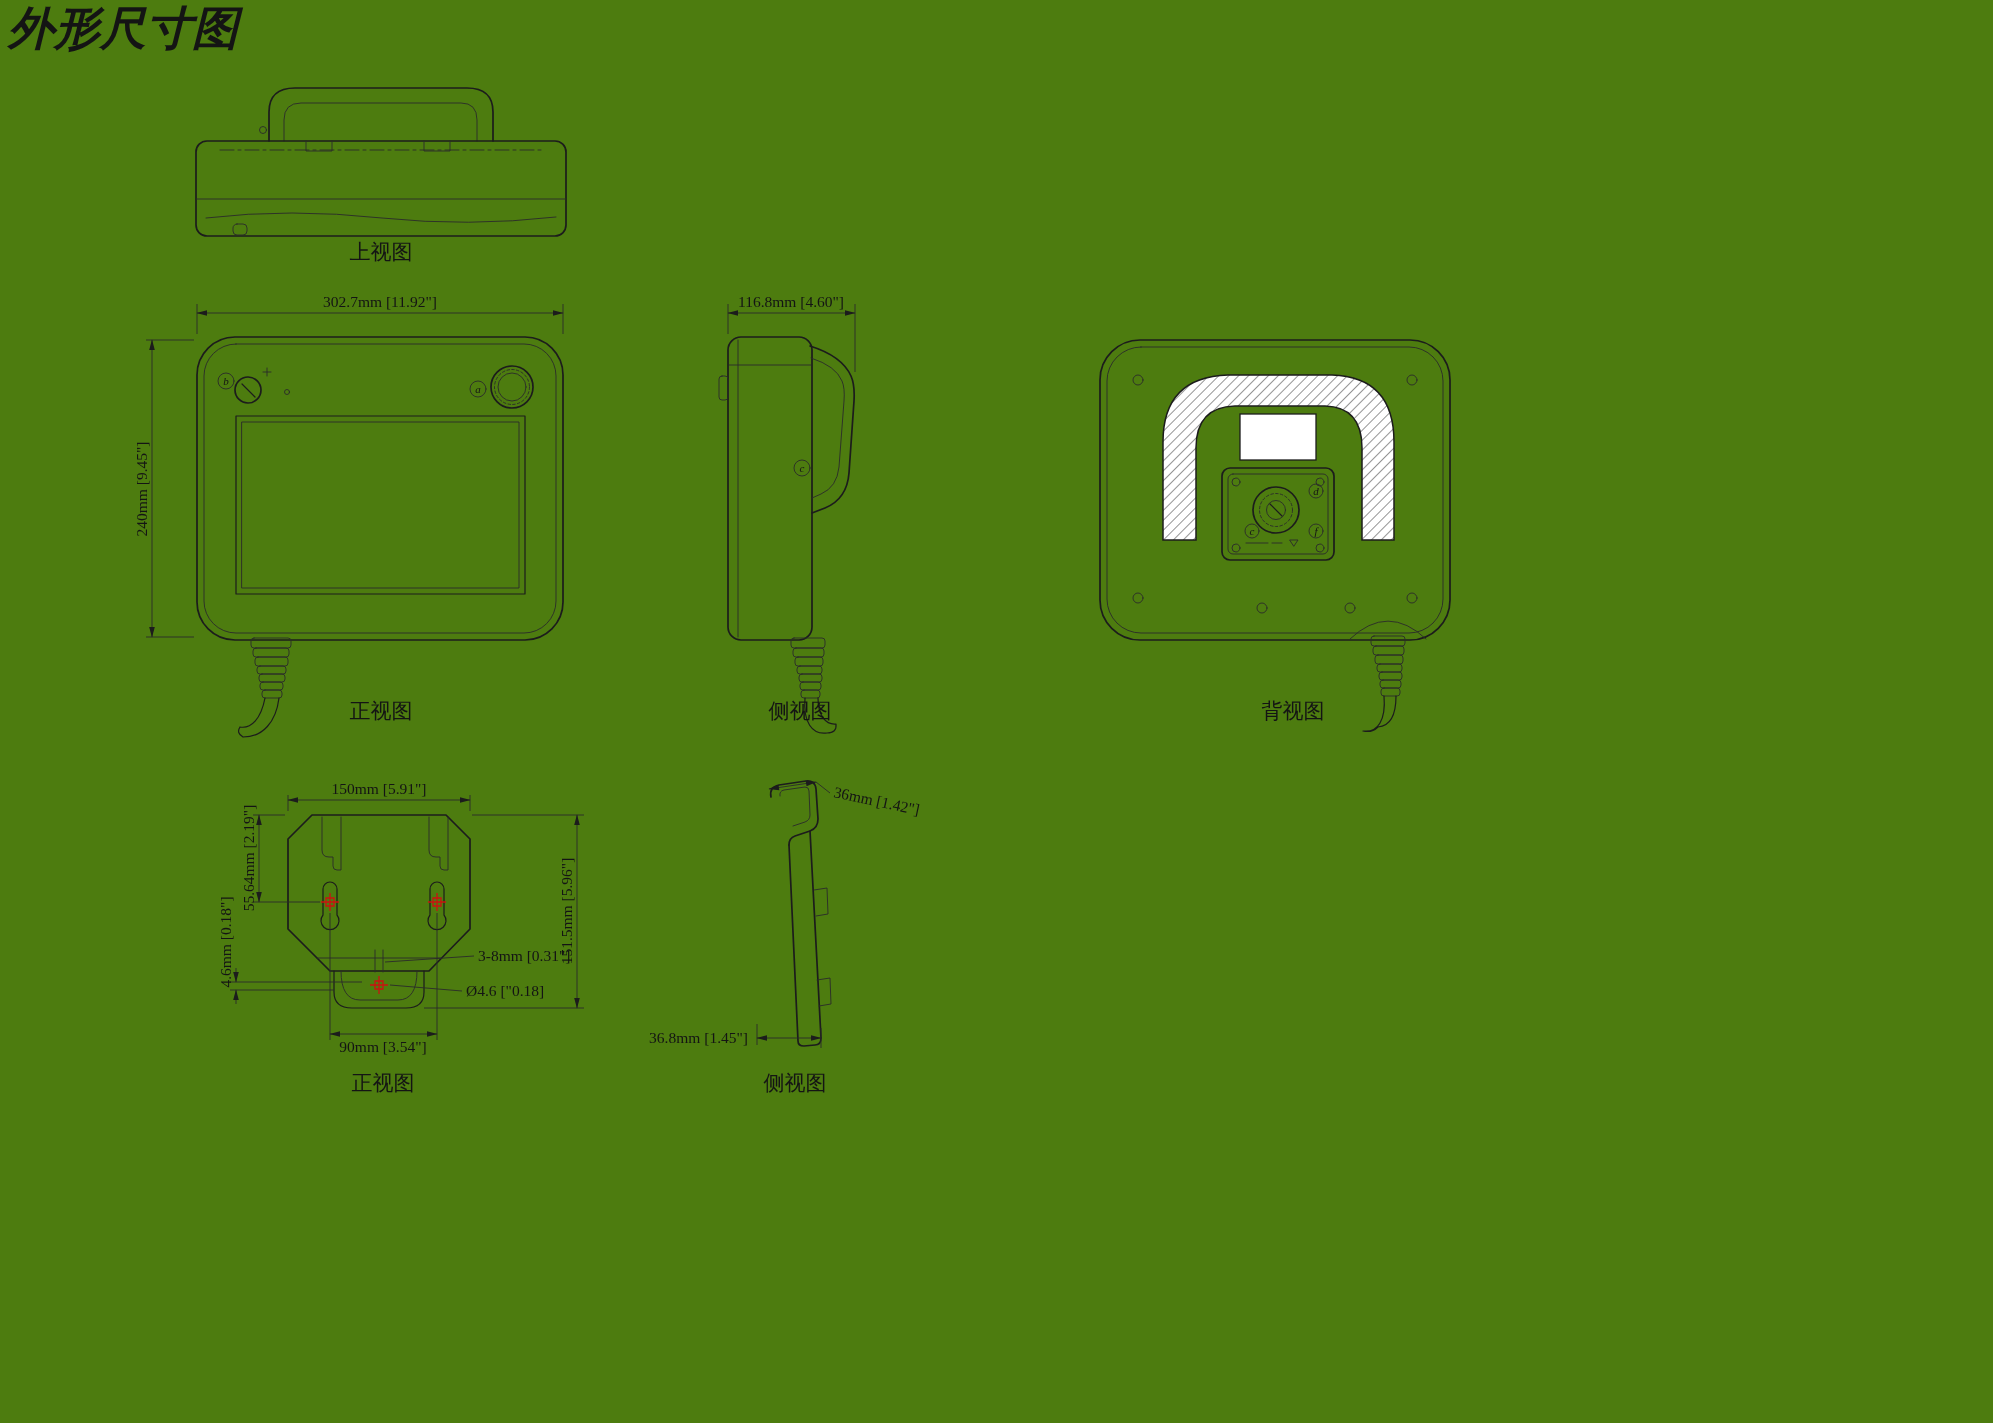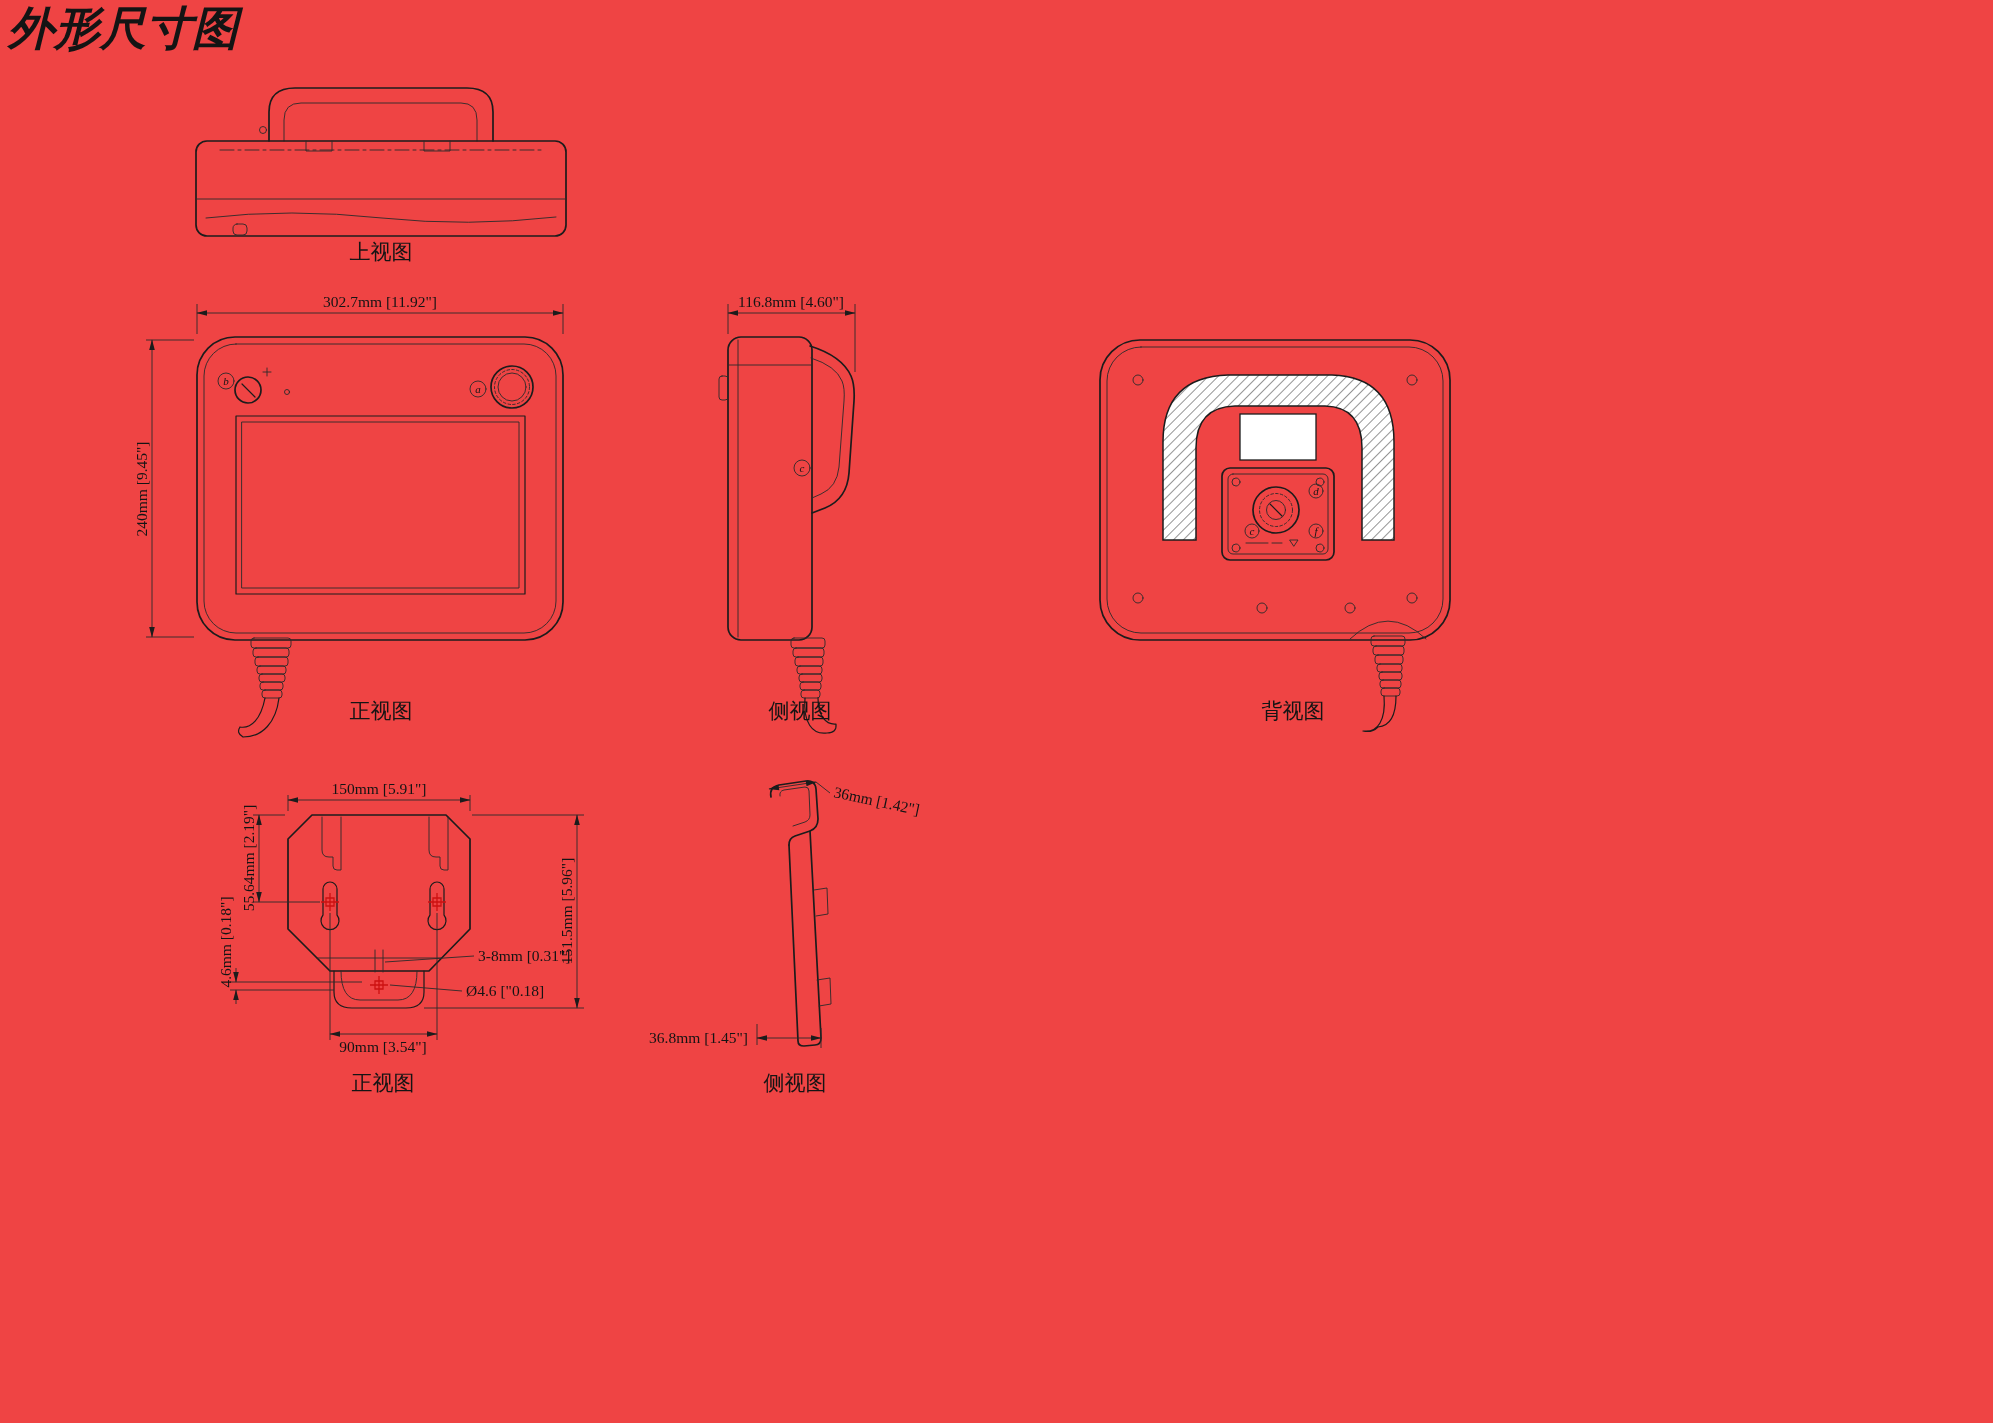--- a/index.html
+++ b/index.html
@@ -1,17 +1,17 @@
 <!DOCTYPE html>
 <html><head>
 <meta charset="utf-8">
 <style>
   *{margin:0;padding:0;box-sizing:border-box}
   html,body{background:#ffffff}
-  .canvas{position:relative;width:1993px;height:1423px;background:#ef4444;overflow:hidden}
+  .canvas{position:relative;width:1993px;height:1423px;background:#4d7c0f;overflow:hidden}
   svg{display:block}
   text{fill:#141414;font-family:"Liberation Serif","DejaVu Serif",serif}
   .title{font-size:46px;font-weight:bold;font-style:italic}
   .lbl{font-size:21px}
   .dimtxt{font-size:15.5px}
   .mk{font-size:11px;font-style:italic}
   .out{fill:none;stroke:#1c1c1c;stroke-width:1.7;stroke-linecap:round;stroke-linejoin:round}
   .mid{fill:none;stroke:#1c1c1c;stroke-width:1.2;stroke-linecap:round;stroke-linejoin:round}
   .thin{fill:none;stroke:#2a2a2a;stroke-width:0.9;stroke-linecap:round;stroke-linejoin:round}
   .dim{fill:none;stroke:#2a2a2a;stroke-width:0.9}

